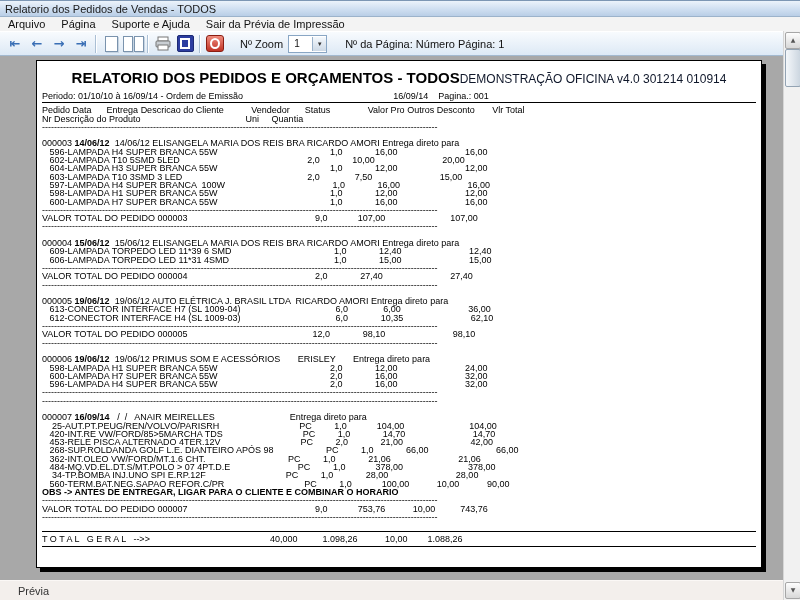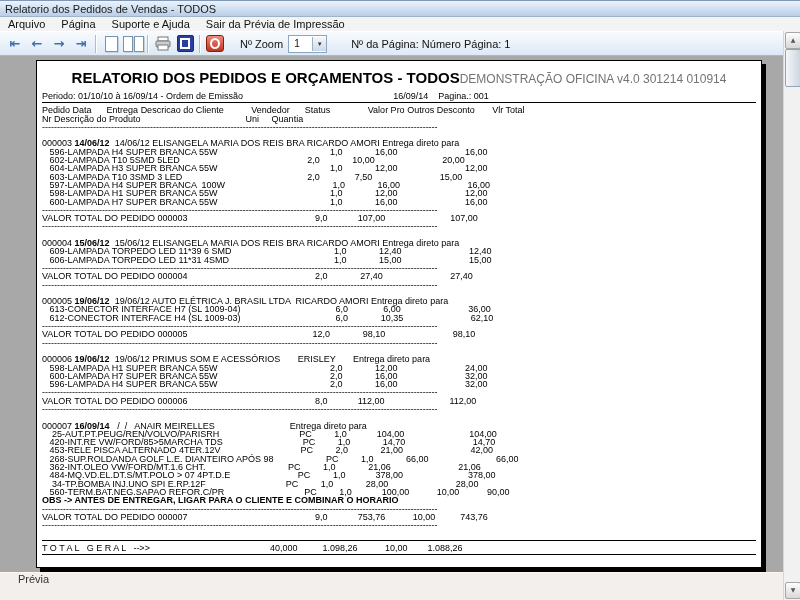--- a/index.html
+++ b/index.html
@@ -30,48 +30,48 @@
     display:flex;align-items:center;justify-content:center}
   .blue-icon .inner{width:6px;height:7px;border:2px solid #fff}
   .red-icon{width:16px;height:15px;background:linear-gradient(#ef8d7f,#c03224);border:1px solid #8a1d12;
     border-radius:3px;display:flex;align-items:center;justify-content:center}
   .red-icon .inner{width:6px;height:7px;border:2px solid #fff;border-radius:50%}
   .zoom-label{margin:0 5px 0 14px;white-space:nowrap}
   .combo{width:37px;height:16px;background:#fff;border:1px solid #89a6c4;display:flex;align-items:center}
   .combo .val{flex:1;padding-left:5px;font-size:10px}
   .combo .drop{width:13px;height:14px;background:linear-gradient(#f4f8fc,#cdd9e6);border-left:1px solid #9ab1c9;
     font-size:6px;color:#333;display:flex;align-items:center;justify-content:center}
-  .page-info{margin-left:24px;white-space:nowrap}
+  .page-info{margin-left:18px;white-space:nowrap}
 
   
   .canvas{position:absolute;top:56px;left:0;right:17px;bottom:20px;background:#a8a8a8;overflow:hidden}
   .page{position:absolute;left:36px;top:4px;width:726px;height:508px;box-sizing:border-box;background:#fff;
     border:1px solid #000;box-shadow:4px 4px 0 #000;padding:4px 5px;overflow:hidden}
   .page-head{display:flex;justify-content:center;align-items:baseline;padding:4px 2px 6px 2px}
   .rpt-title{font-weight:bold;font-size:15px;color:#000;white-space:nowrap}
-  .rpt-demo{font-size:12px;color:#737373;white-space:nowrap}
+  .rpt-demo{font-size:12px;color:#0f172a;white-space:nowrap}
   #report-body{font-family:Liberation Sans, sans-serif;font-size:9px;line-height:8.3px;color:#000}
   .rl{white-space:pre;height:8.3px}
   .rl .bold{font-weight:bold}
   .rl.r{height:0;border-top:1px solid #000;margin:2px 0 3px 0}
   .rl.d{letter-spacing:0}
 
   
   .vscroll{position:absolute;top:31px;right:0;bottom:0;width:17px;background:#f1f1f1;border-left:1px solid #d6d6d6;box-sizing:border-box}
   .sbtn{position:absolute;left:1px;width:14px;height:15px;background:linear-gradient(#fdfdfd,#d8d8d8);
     border:1px solid #a6a6a6;border-radius:2px;color:#555;font-size:6px;text-align:center;line-height:14px;
     font-family:"DejaVu Sans",sans-serif}
   .sbtn.up{top:1px}
   .sbtn.down{bottom:1px}
   .sthumb{position:absolute;left:1px;top:18px;width:14px;height:36px;
     background:linear-gradient(90deg,#f4f7fa,#ccd6e0);border:1px solid #93a3b3;border-radius:2px}
 
   
-  .statusbar{position:absolute;left:0;right:17px;bottom:0;height:28px;box-sizing:border-box;background:#f3efec;
-    border-top:1px solid #fbf8f6;font-size:11px;color:#333;display:flex;padding-left:18px}
+  .statusbar{position:absolute;left:0;right:17px;bottom:0;height:20px;box-sizing:border-box;background:#f3efec;
+    border-top:1px solid #fbf8f6;font-size:11px;color:#333;display:flex;align-items:center;padding-left:18px}
 </style>
 </head>
 <body>
 
 <div class="window">
 
   <div class="titlebar">
     <span>Relatorio dos Pedidos de Vendas - TODOS</span>
   </div>
 
@@ -169,21 +169,20 @@
           <div class="rl t"><span>   612-CONECTOR INTERFACE H4 (SL 1009-03)</span>                                      <span>6,0</span>             <span>10,35</span>                           <span>62,10</span></div>
           <div class="rl d">------------------------------------------------------------------------------------------------------------------------------------</div>
           <div class="rl t"><span>VALOR TOTAL DO PEDIDO 000005</span>                                                  <span>12,0</span>             <span>98,10</span>                           <span>98,10</span></div>
           <div class="rl d">------------------------------------------------------------------------------------------------------------------------------------</div>
           <div class="rl b">&nbsp;</div>
           <div class="rl t"><span>000006</span> <span class="bold">19/06/12</span>  <span>19/06/12 PRIMUS SOM E ACESSÓRIOS</span>       <span>ERISLEY</span>       <span>Entrega direto para</span></div>
           <div class="rl t"><span>   598-LAMPADA H1 SUPER BRANCA 55W</span>                                             <span>2,0</span>             <span>12,00</span>                           <span>24,00</span></div>
           <div class="rl t"><span>   600-LAMPADA H7 SUPER BRANCA 55W</span>                                             <span>2,0</span>             <span>16,00</span>                           <span>32,00</span></div>
           <div class="rl t"><span>   596-LAMPADA H4 SUPER BRANCA 55W</span>                                             <span>2,0</span>             <span>16,00</span>                           <span>32,00</span></div>
           <div class="rl d">------------------------------------------------------------------------------------------------------------------------------------</div>
-          <div class="rl t"><span>VALOR TOTAL DO PEDIDO 000006</span>                                                   <span>8,0</span>            <span>112,00</span>                          <span>112,00</span></div>
           <div class="rl d">------------------------------------------------------------------------------------------------------------------------------------</div>
           <div class="rl b">&nbsp;</div>
           <div class="rl t"><span>000007</span> <span class="bold">16/09/14</span>   <span>/  /</span>   <span>ANAIR MEIRELLES</span>                              <span>Entrega direto para</span></div>
           <div class="rl t"><span>    25-AUT.PT.PEUG/REN/VOLVO/PARISRH</span>                                <span>PC</span>         <span>1,0</span>            <span>104,00</span>                          <span>104,00</span></div>
           <div class="rl t"><span>   420-INT.RE VW/FORD/85&gt;5MARCHA TDS</span>                                <span>PC</span>         <span>1,0</span>             <span>14,70</span>                           <span>14,70</span></div>
           <div class="rl t"><span>   453-RELE PISCA ALTERNADO 4TER.12V</span>                                <span>PC</span>         <span>2,0</span>             <span>21,00</span>                           <span>42,00</span></div>
           <div class="rl t"><span>   268-SUP.ROLDANDA GOLF L.E. DIANTEIRO APÓS 98</span>                     <span>PC</span>         <span>1,0</span>             <span>66,00</span>                           <span>66,00</span></div>
           <div class="rl t"><span>   362-INT.OLEO VW/FORD/MT.1.6 CHT.</span>                                 <span>PC</span>         <span>1,0</span>             <span>21,06</span>                           <span>21,06</span></div>
           <div class="rl t"><span>   484-MQ.VD.EL.DT.S/MT.POLO &gt; 07 4PT.D.E</span>                           <span>PC</span>         <span>1,0</span>            <span>378,00</span>                          <span>378,00</span></div>
           <div class="rl t"><span>    34-TP.BOMBA INJ.UNO SPI E.RP.12F</span>                                <span>PC</span>         <span>1,0</span>             <span>28,00</span>                           <span>28,00</span></div>

